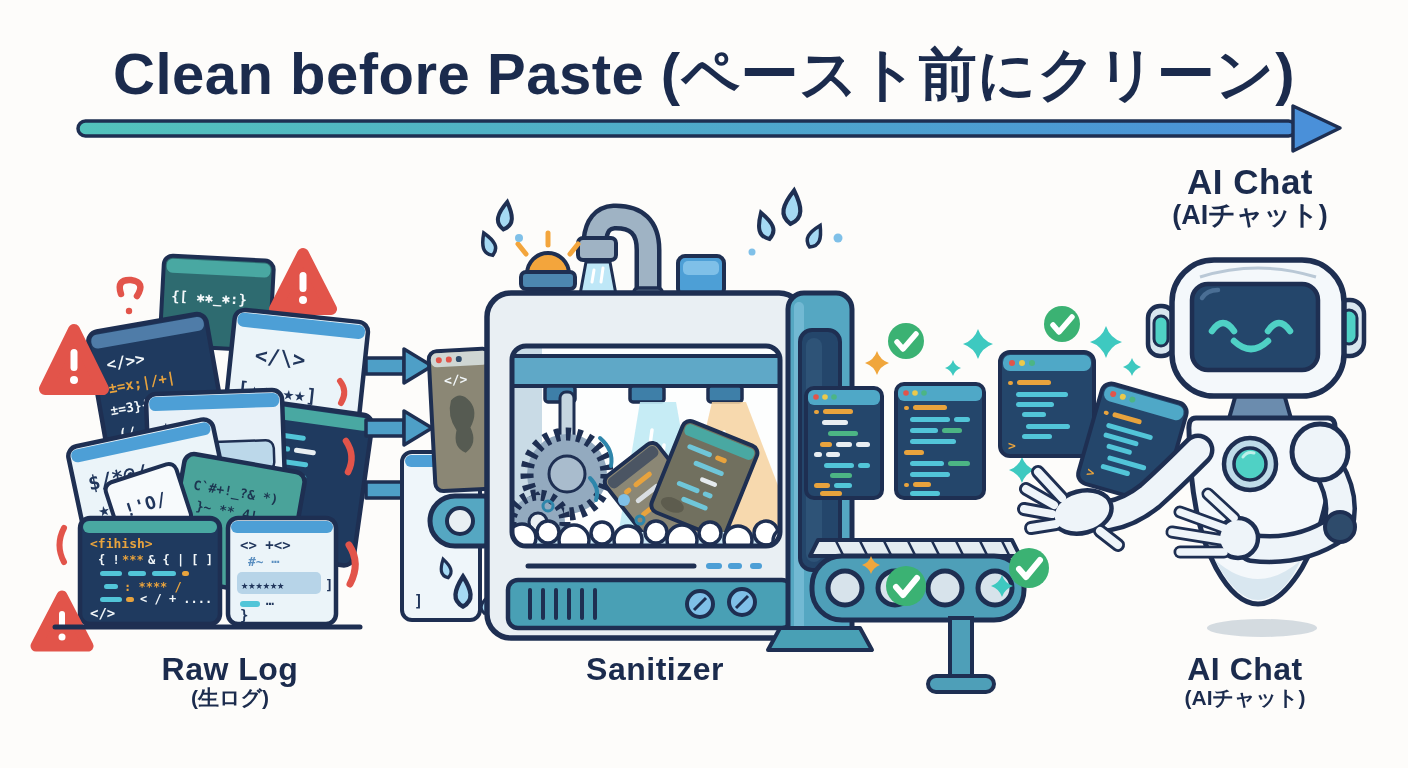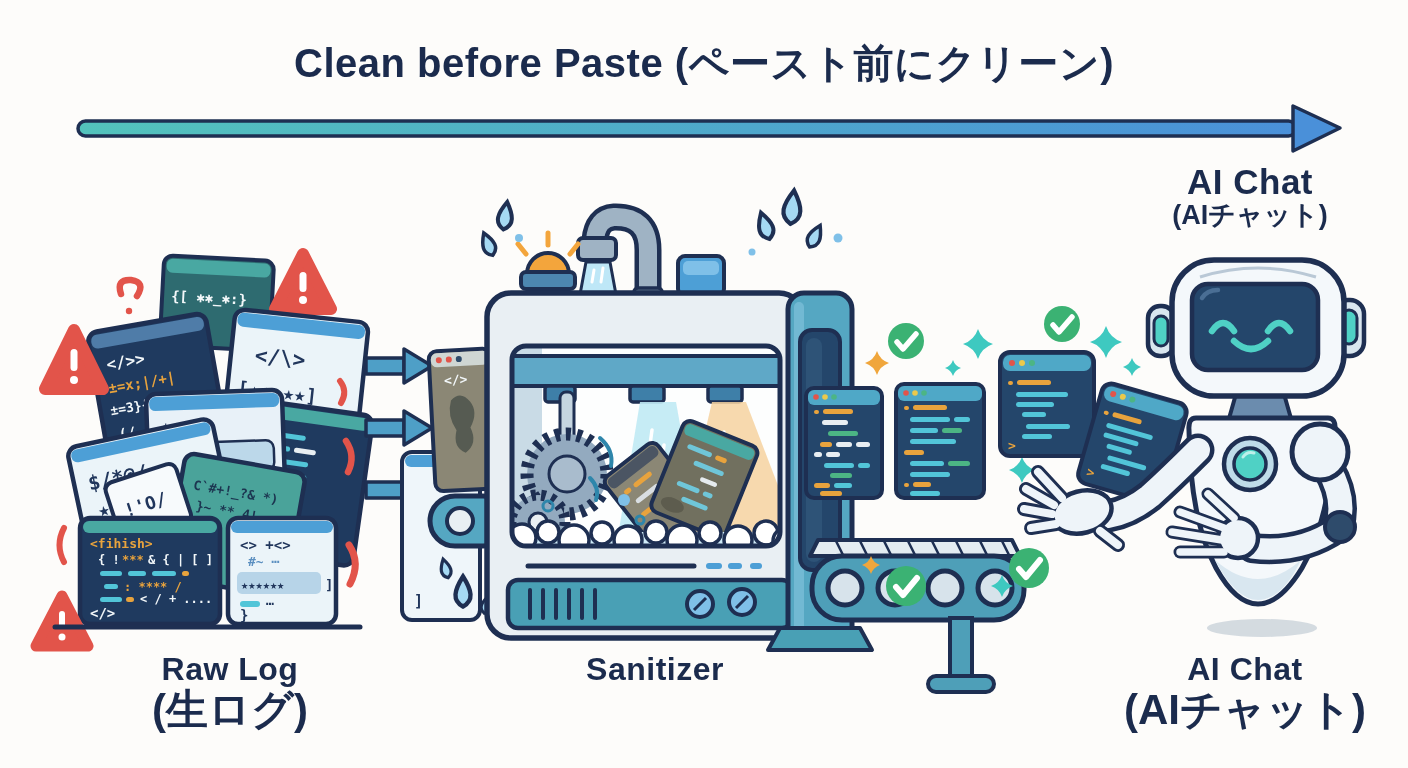--- a/index.html
+++ b/index.html
@@ -1,23 +1,23 @@
 <!DOCTYPE html>
 <html><head>
 <meta charset="utf-8">
 <style>
   html,body{margin:0;padding:0;background:#fdfcfa;}
   #canvas{position:relative;width:1408px;height:768px;background:#fdfcfa;overflow:hidden;
           font-family:"Liberation Sans",sans-serif;}
   #art{position:absolute;left:0;top:0;}
   .lbl{position:absolute;text-align:center;color:#1b2b4d;line-height:1.08;}
   .lbl .en{font-weight:bold;font-size:32px;letter-spacing:.5px;}
-  .lbl .jp{font-weight:bold;font-size:42px;}
+  .lbl .jp{font-weight:bold;font-size:21px;}
   #title{position:absolute;left:0;top:36px;width:1408px;text-align:center;
-         font-weight:bold;font-size:40px;color:#1b2b4d;letter-spacing:.5px;}
+         font-weight:bold;font-size:58px;color:#1b2b4d;letter-spacing:.5px;}
   #ai-top .en{font-size:35px;}
   #ai-top .jp{font-size:27px;}
   svg text{font-family:"DejaVu Sans Mono","DejaVu Sans",monospace;}
   .wtx{fill:#f2f7f9;font-weight:bold;}
   .ntx{fill:#21365c;font-weight:bold;}
   .otx{fill:#e8a33d;font-weight:bold;}
   .scrib{fill:#1c3550;font-weight:bold;}
 </style>
 </head>
 <body>

